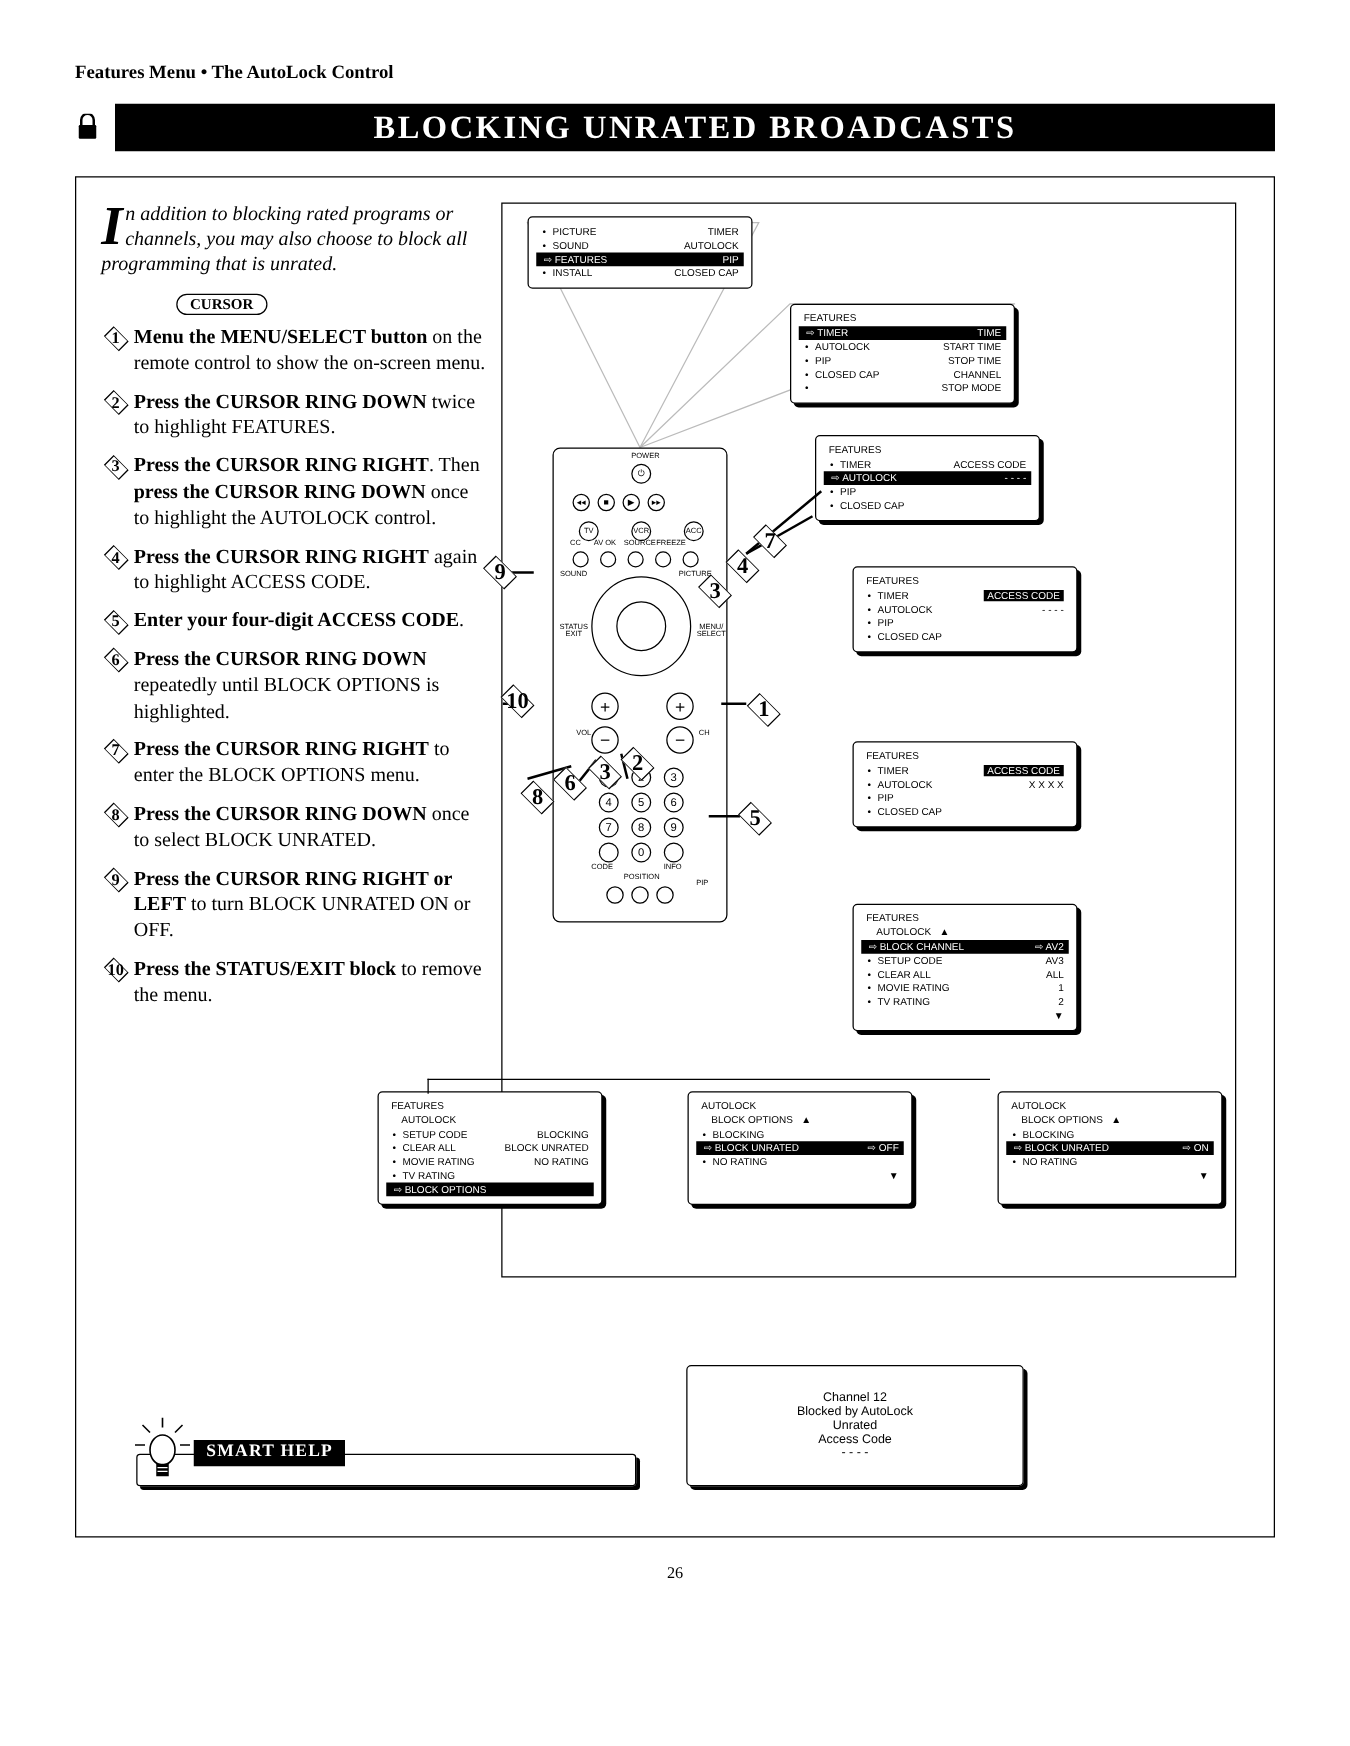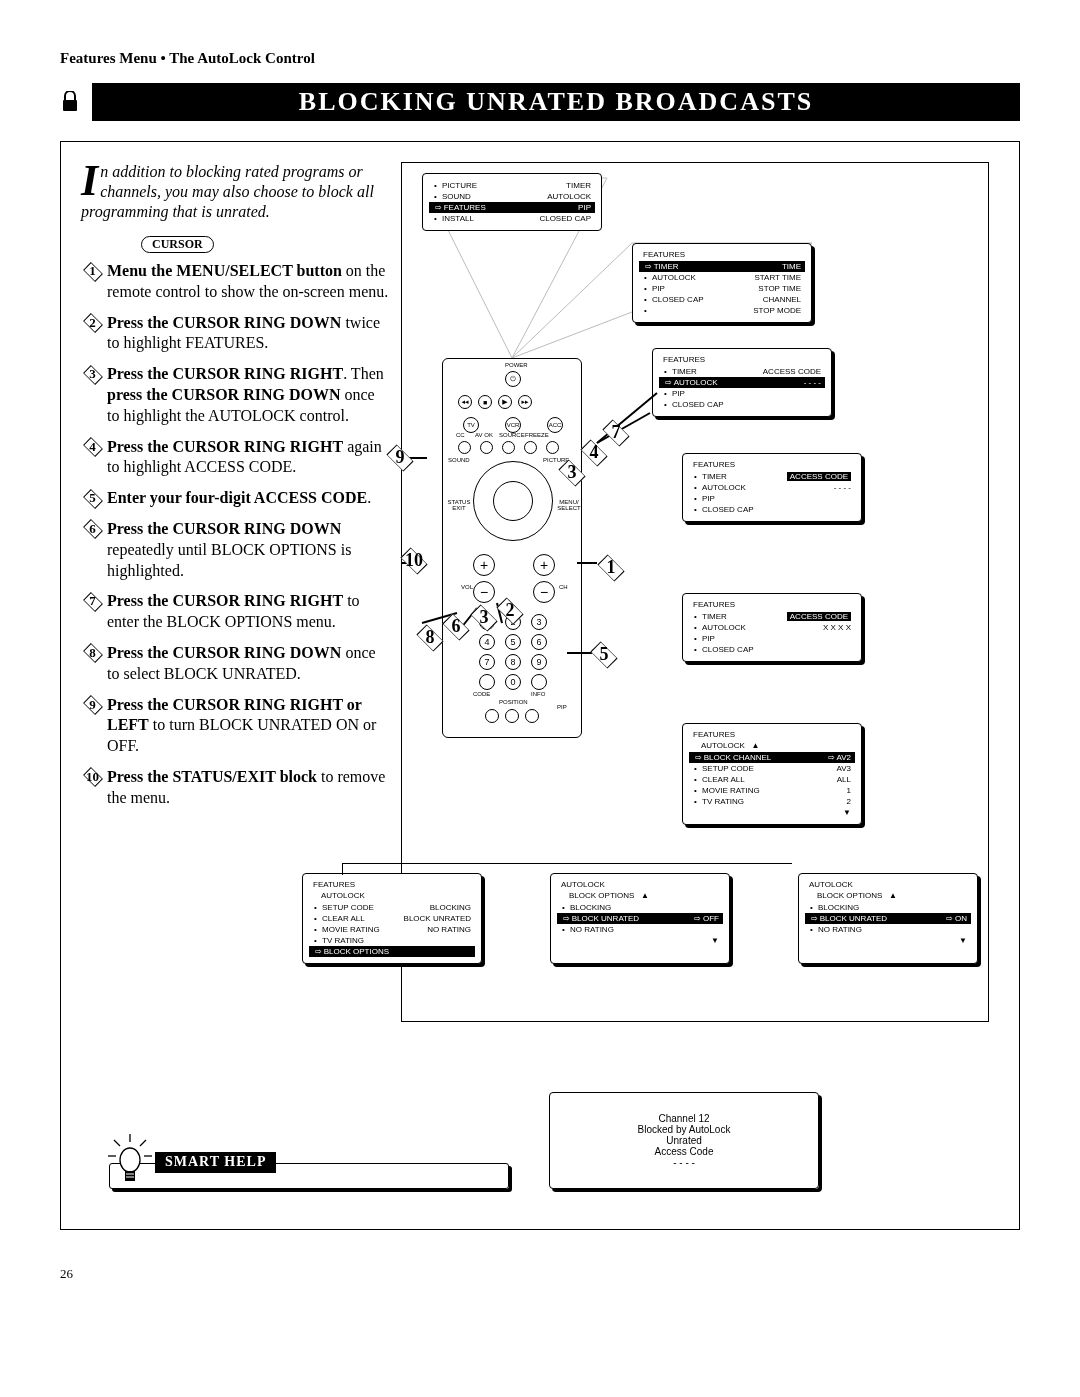--- a/index.html
+++ b/index.html
@@ -266,23 +266,23 @@
     border-radius: 4px;
     width: 270px;
     font-size: 10px;
     font-family: Arial, sans-serif;
     text-align: center;
     padding: 20px 10px;
     margin-left: 40px;
     margin-top: 10px;
   }
   .pagenum {
-    text-align: left;
+    text-align: center;
     font-size: 13px;
-    margin-top: 36px;
+    margin-top: 20px;
   }
 </style>
 </head>
 <body>
 
 <div class="breadcrumb">Features Menu • The AutoLock Control</div>
 
 <div class="title-row">
   <div class="lock-icon">
     <svg width="18" height="22" viewBox="0 0 18 22">

